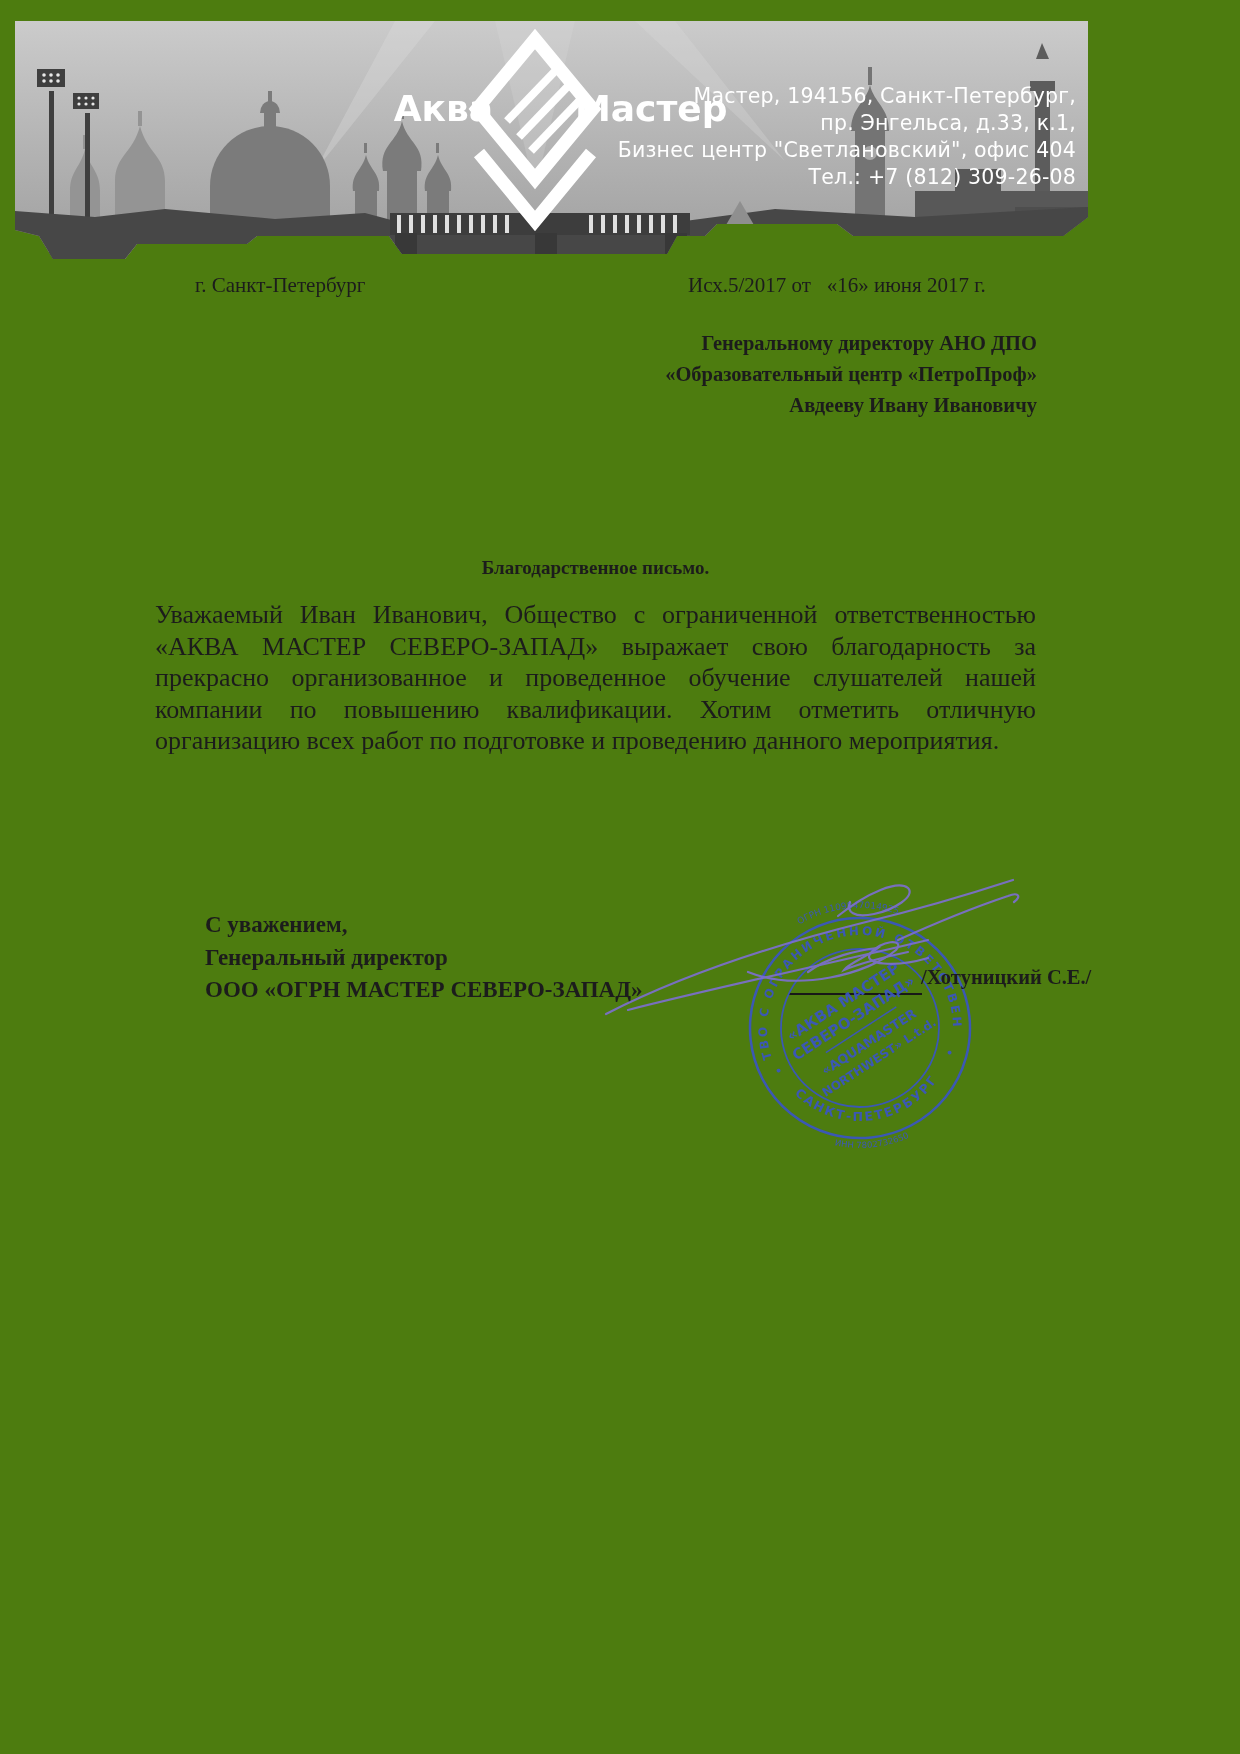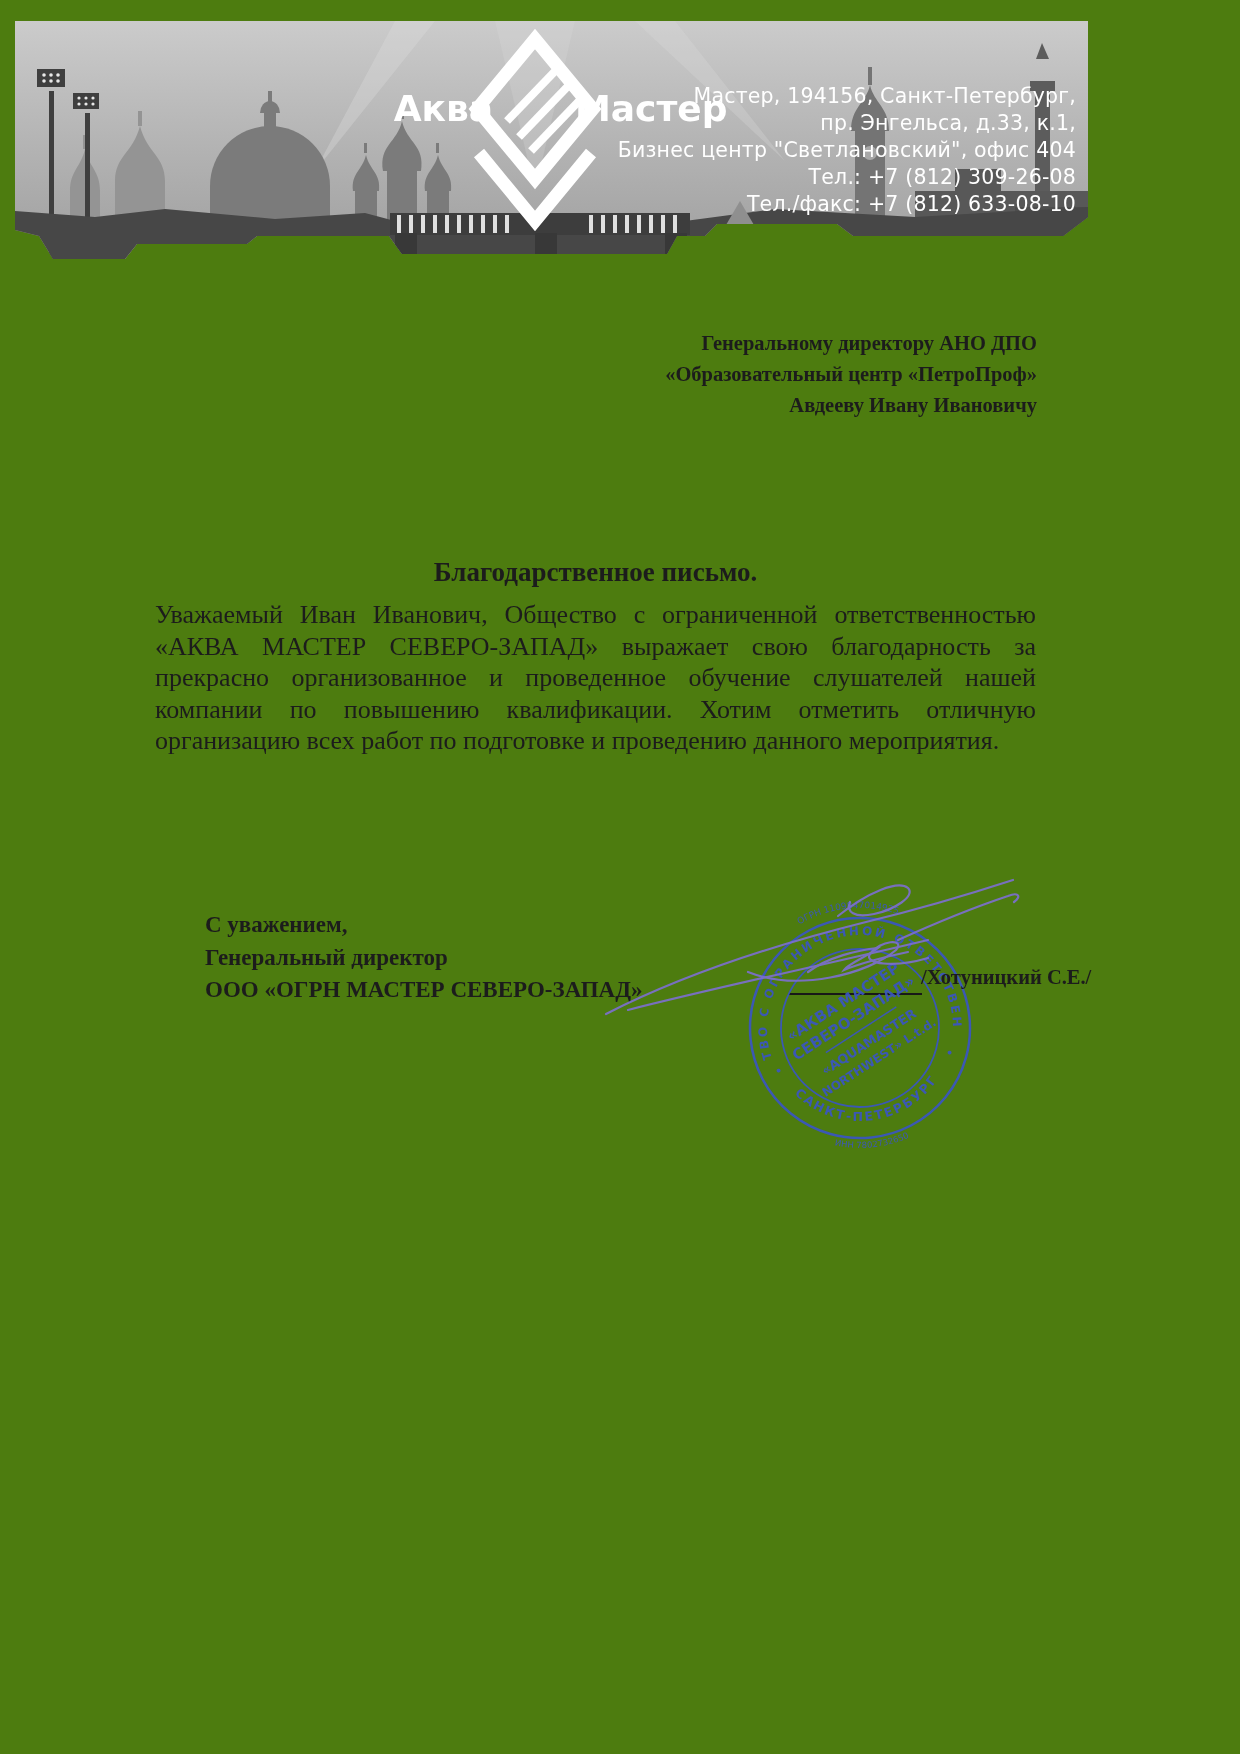--- a/index.html
+++ b/index.html
@@ -21,21 +21,21 @@
   .meta-city{position:absolute;left:195px;top:0;}
   .meta-ref{position:absolute;left:688px;top:0;white-space:pre;}
   
   .recipient{
     position:absolute;top:328px;left:560px;right:203px;text-align:right;
     font-size:20.5px;font-weight:bold;line-height:31px;
   }
   
   .title{
     position:absolute;top:557px;left:155px;width:881px;text-align:center;
-    font-size:27px;font-weight:bold;
+    font-size:19px;font-weight:bold;
   }
   .body-par{
     position:absolute;top:599px;left:155px;width:881px;
     font-size:26px;line-height:31.5px;text-align:justify;
   }
   .closing{
     position:absolute;top:701px;left:155px;width:881px;text-align:center;
     font-size:20.5px;
   }
   
@@ -197,24 +197,27 @@
           <text x="560" y="100" text-anchor="start">Мастер</text>
         </g>
       </g>
     </svg>
 
     <div class="banner-contact">
       <div>Мастер, 194156, Санкт-Петербург,</div>
       <div>пр. Энгельса, д.33, к.1,</div>
       <div>Бизнес центр "Светлановский", офис 404</div>
       <div>Тел.: +7 (812) 309-26-08</div>
-      <div>Тел./факс: +7 (812) 633-08-10</div>
     </div>
   </div>
 
+  <div class="meta-line">
+    <span class="meta-city">г. Санкт-Петербург</span>
+    <span class="meta-ref">Исх.5/2017 от   «16» июня 2017 г.</span>
+  </div>
 
   <div class="recipient">
     <div>Генеральному директору АНО ДПО</div>
     <div>«Образовательный центр «ПетроПроф»</div>
     <div>Авдееву Ивану Ивановичу</div>
   </div>
 
   <div class="title">Благодарственное письмо.</div>
   <div class="body-par">Уважаемый Иван Иванович, Общество с ограниченной ответственностью «АКВА МАСТЕР СЕВЕРО-ЗАПАД» выражает свою благодарность за прекрасно организованное и проведенное обучение слушателей нашей компании по повышению квалификации. Хотим отметить отличную организацию всех работ по подготовке и проведению данного мероприятия.</div>
 

